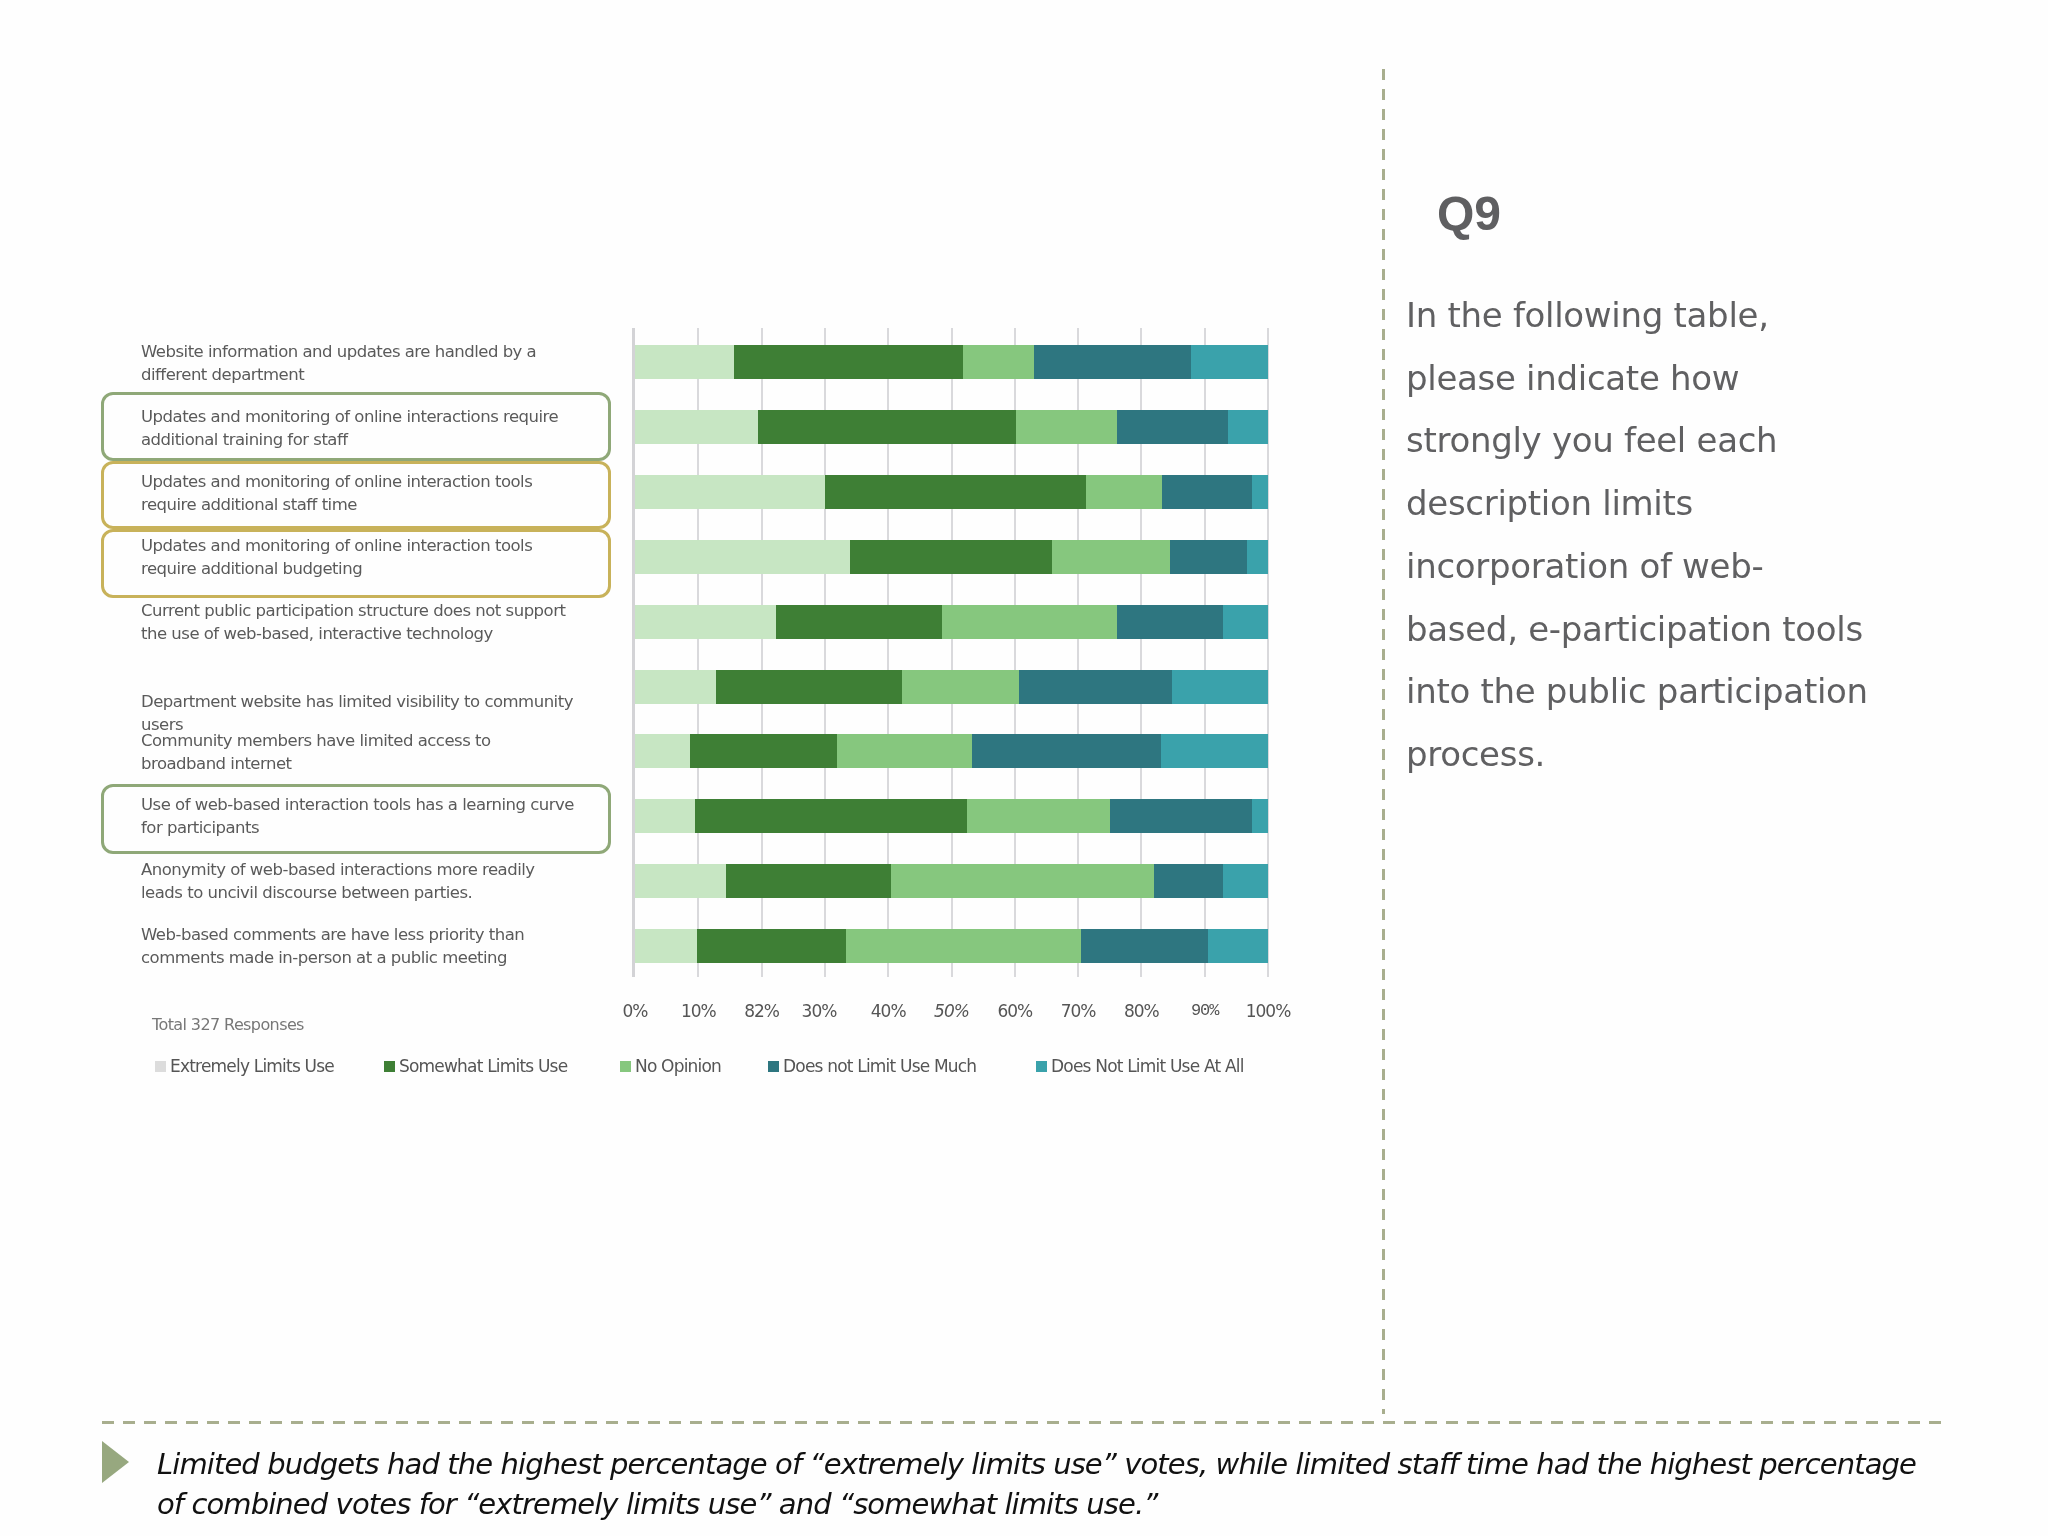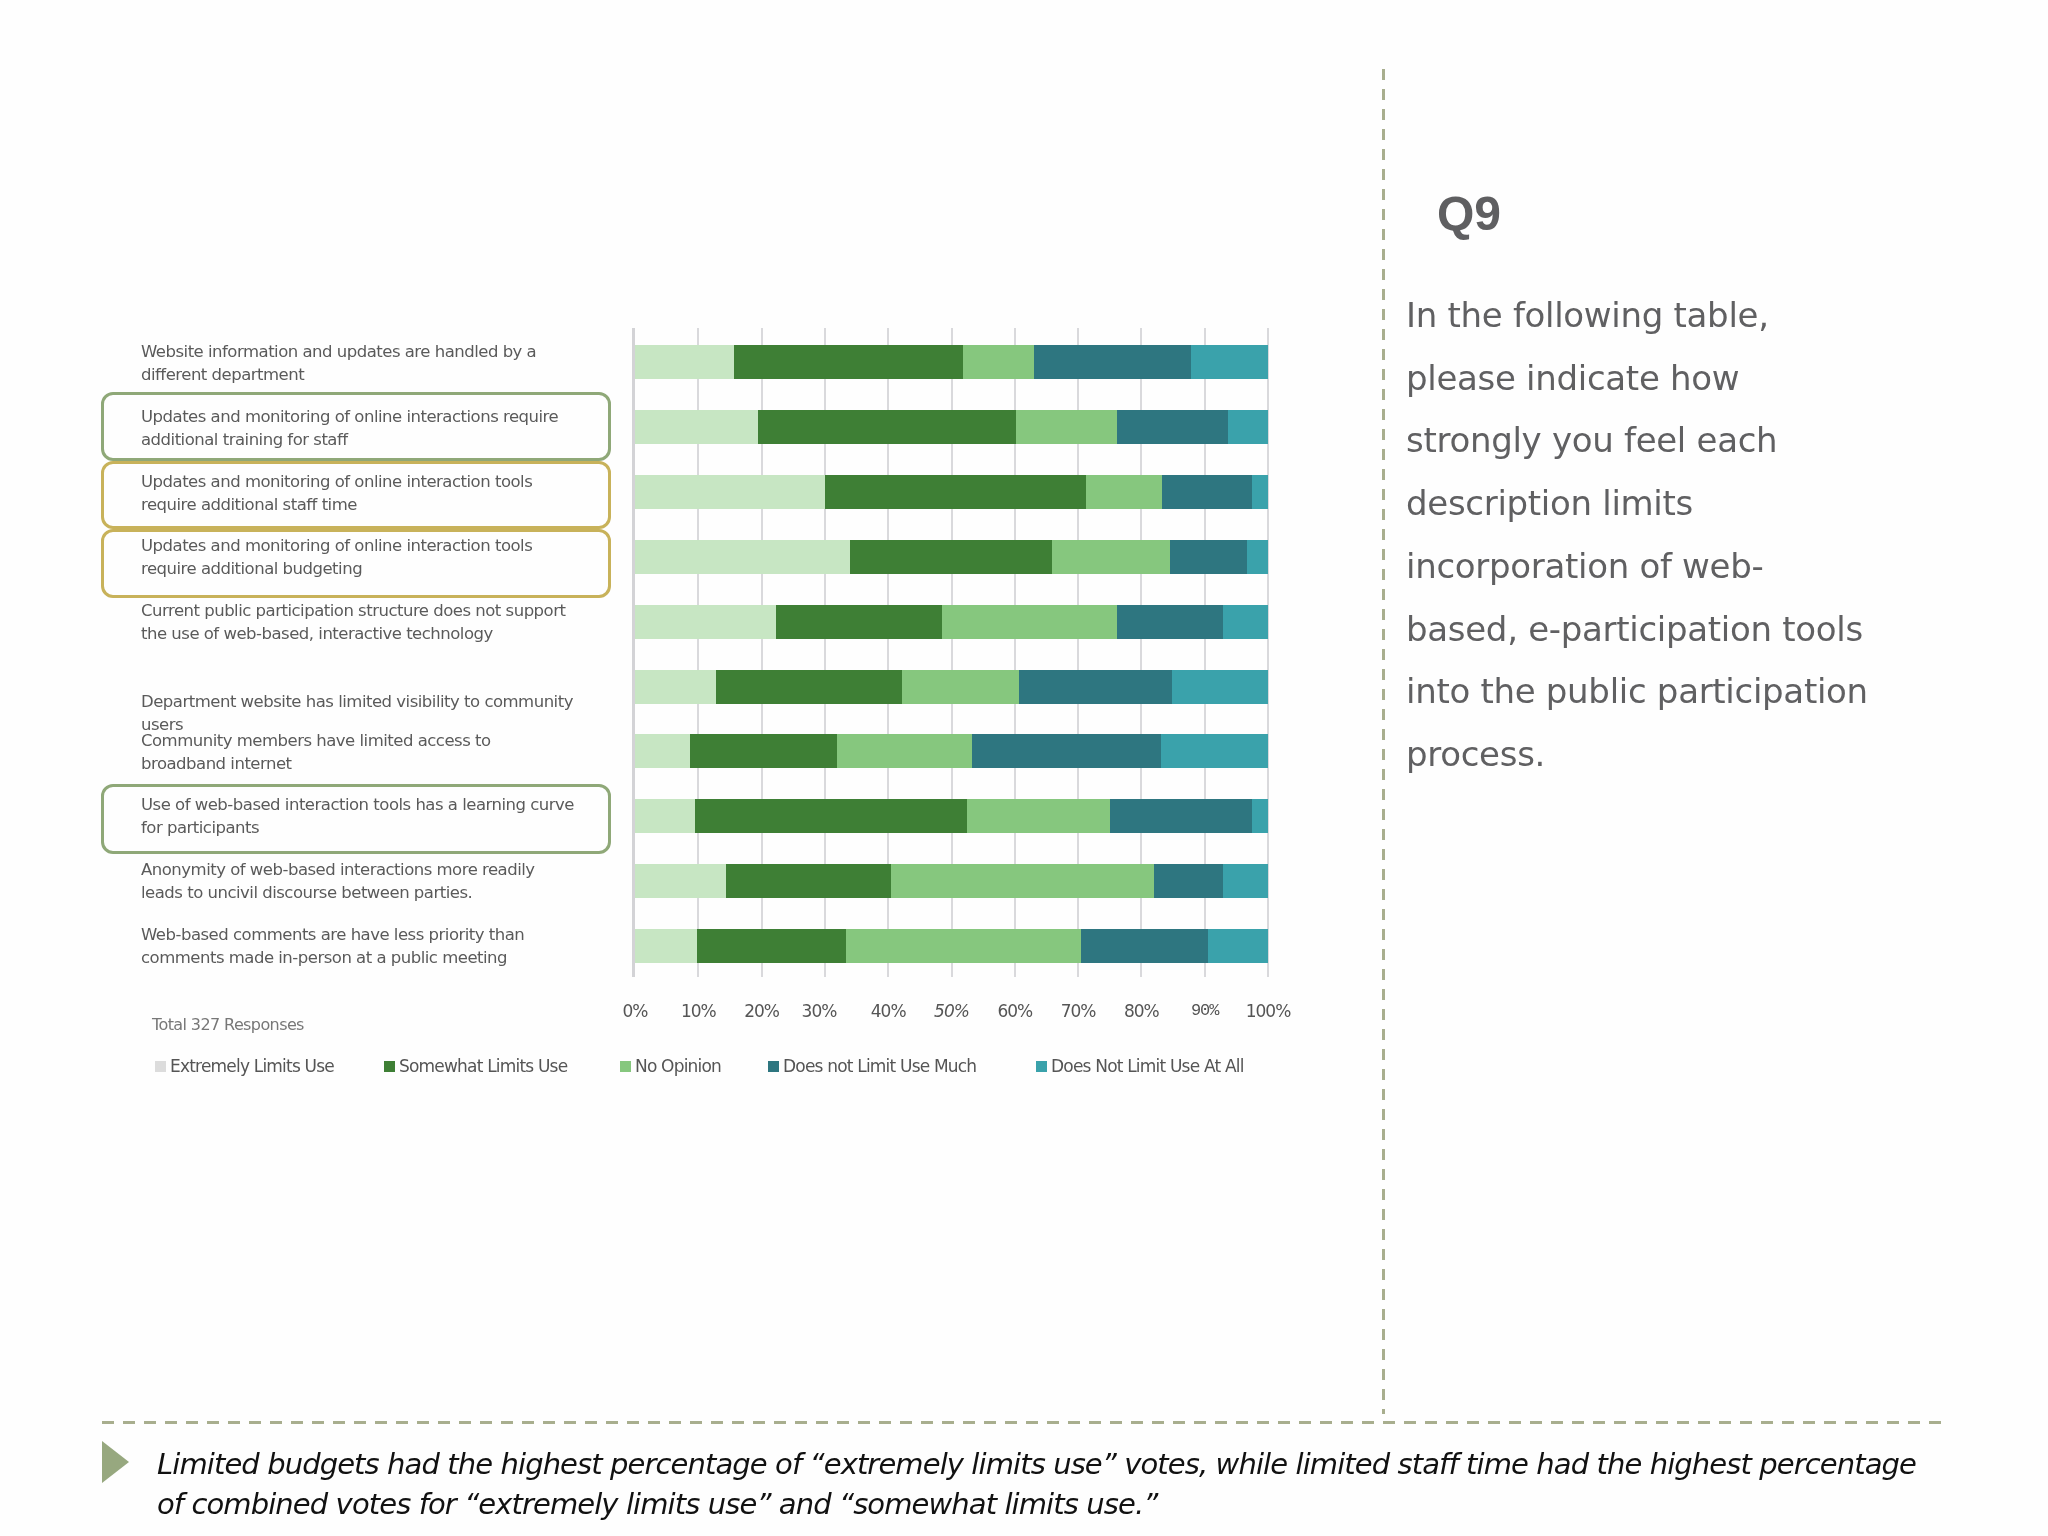--- a/index.html
+++ b/index.html
@@ -210,21 +210,21 @@
         <div class="seg" style="width: 148.755px; background: rgb(62, 127, 53);"></div>
         <div class="seg" style="width: 234.843px; background: rgb(134, 199, 126);"></div>
         <div class="seg" style="width: 127.233px; background: rgb(46, 118, 128);"></div>
         <div class="seg" style="width: 60.135px; background: rgb(58, 162, 171);"></div>
       </div>
     </div>
 
   <div id="ticks">
       <div class="tick" style="left: 635px;">0%</div>
       <div class="tick" style="left: 698.3px;">10%</div>
-      <div class="tick" style="left: 761.6px;">20%</div>
+      <div class="tick" style="left: 761.6px;">82%</div>
       <div class="tick" style="left: 819px;">30%</div>
       <div class="tick" style="left: 888.2px;">40%</div>
       <div class="tick" style="left: 951.5px; font-style: italic;">50%</div>
       <div class="tick" style="left: 1014.8px;">60%</div>
       <div class="tick" style="left: 1078.1px;">70%</div>
       <div class="tick" style="left: 1141.4px;">80%</div>
       <div class="tick" style="left: 1204.7px; font-family: Liberation Mono, monospace;">90%</div>
       <div class="tick" style="left: 1268px;">100%</div>
     </div>
 

